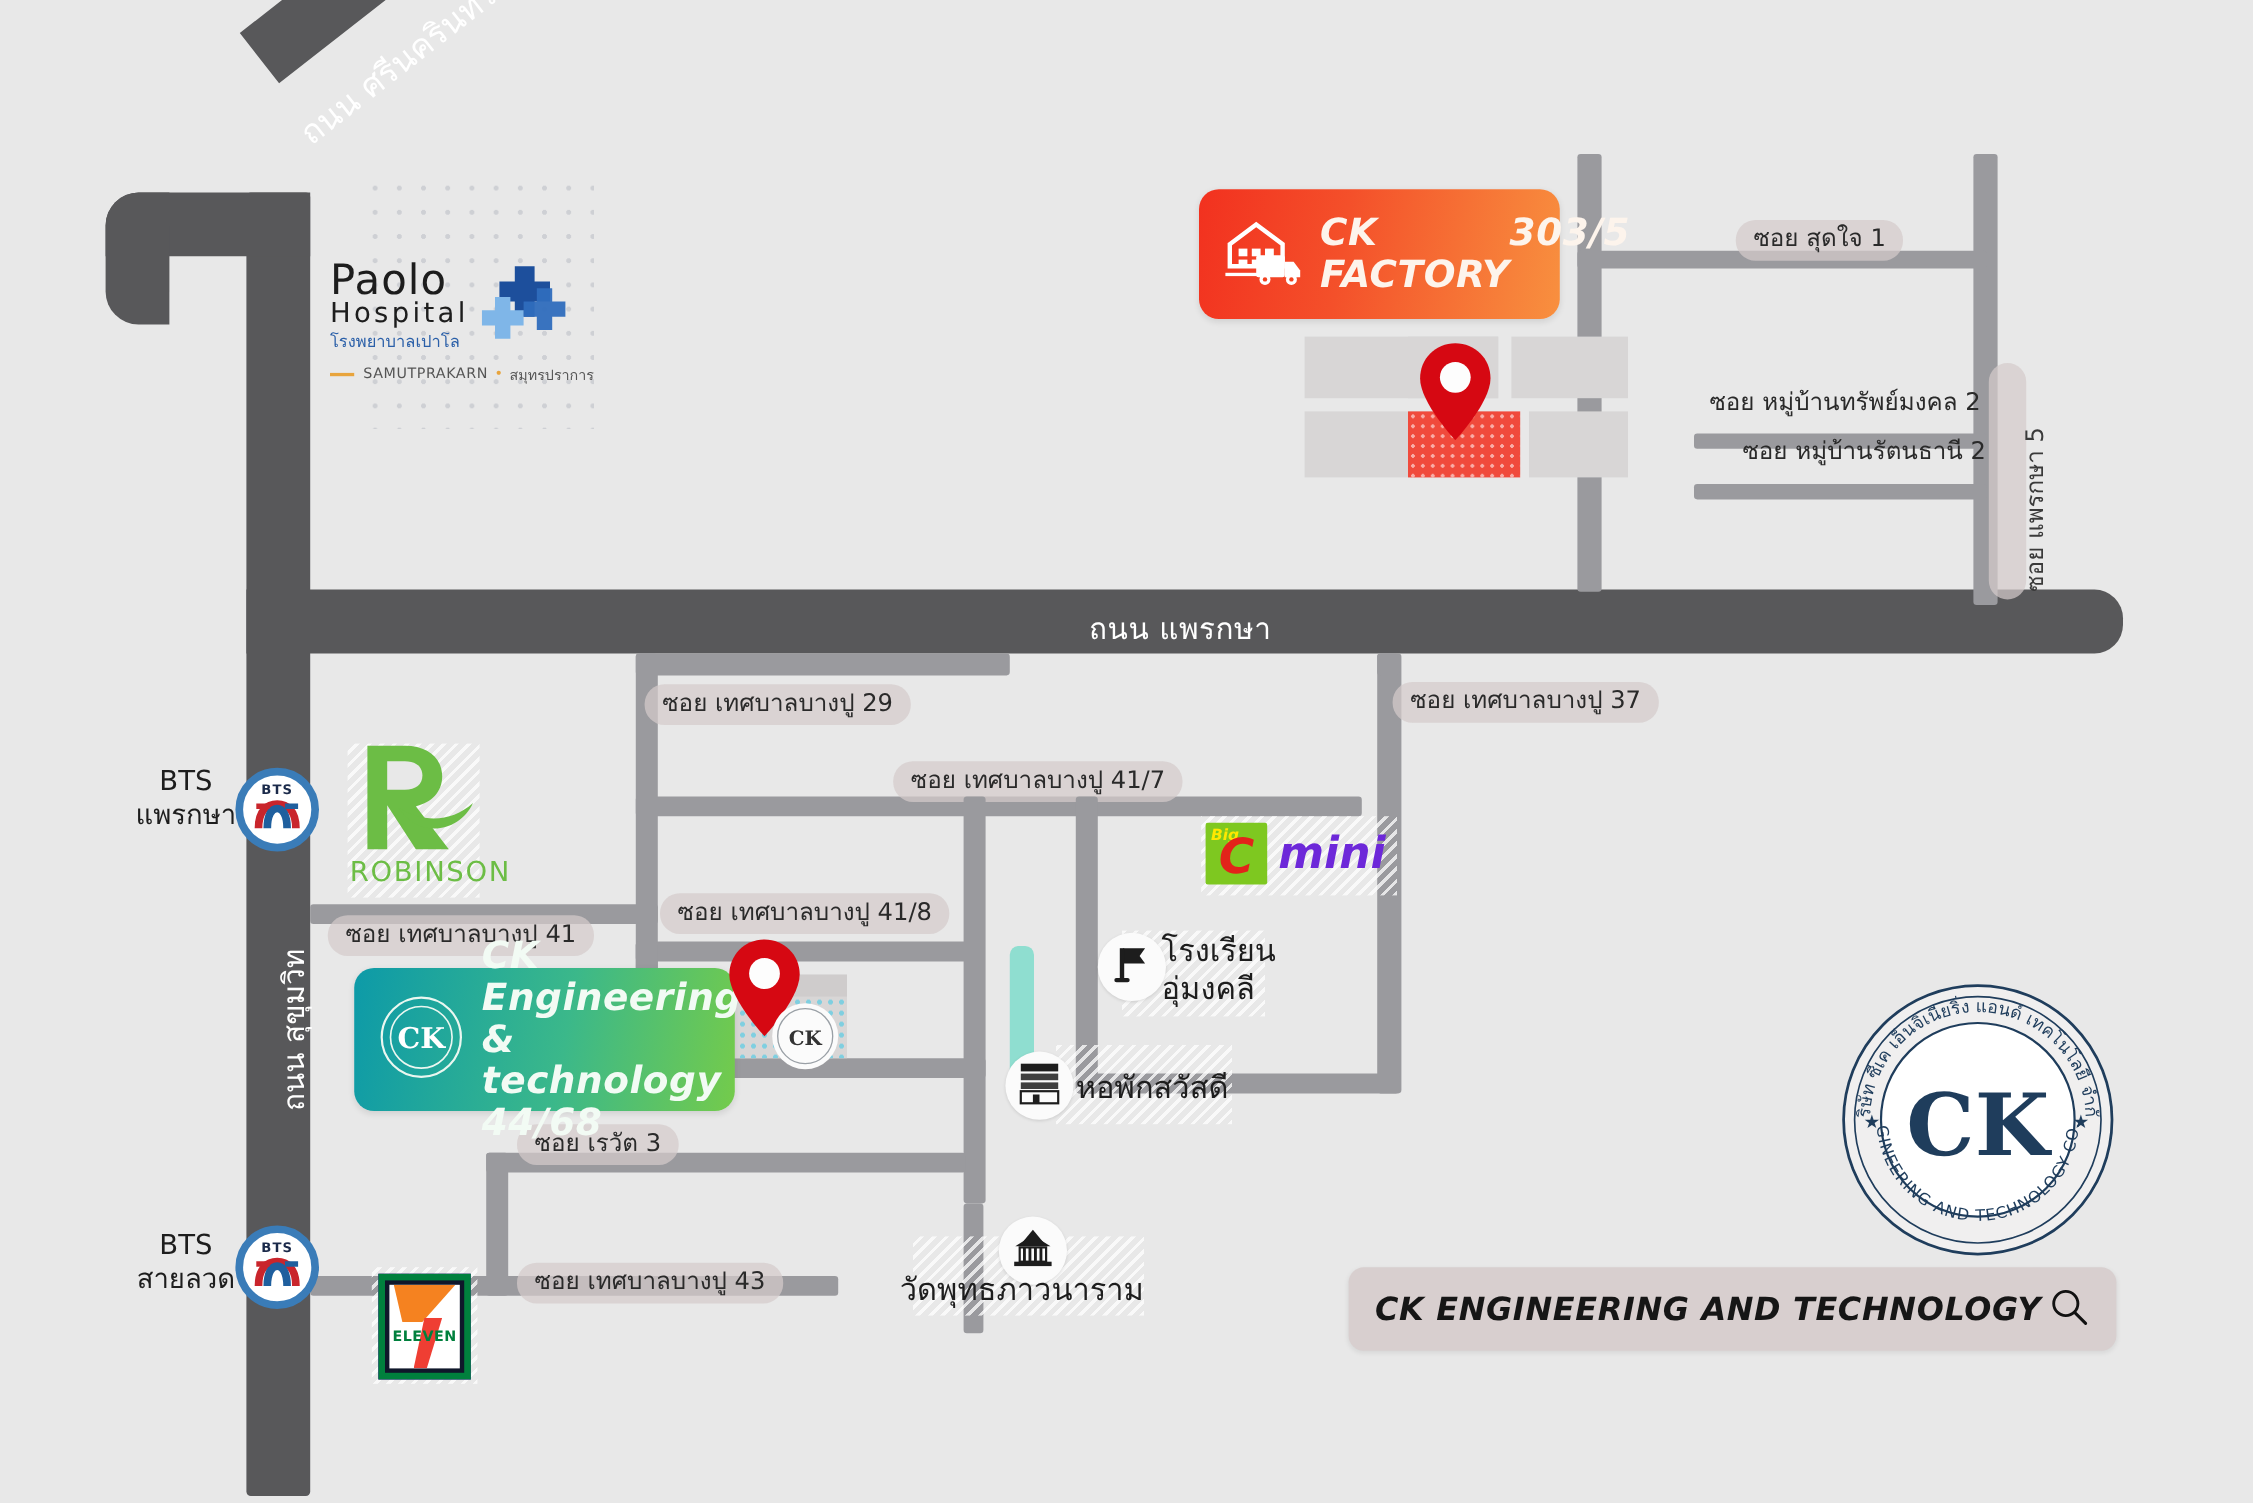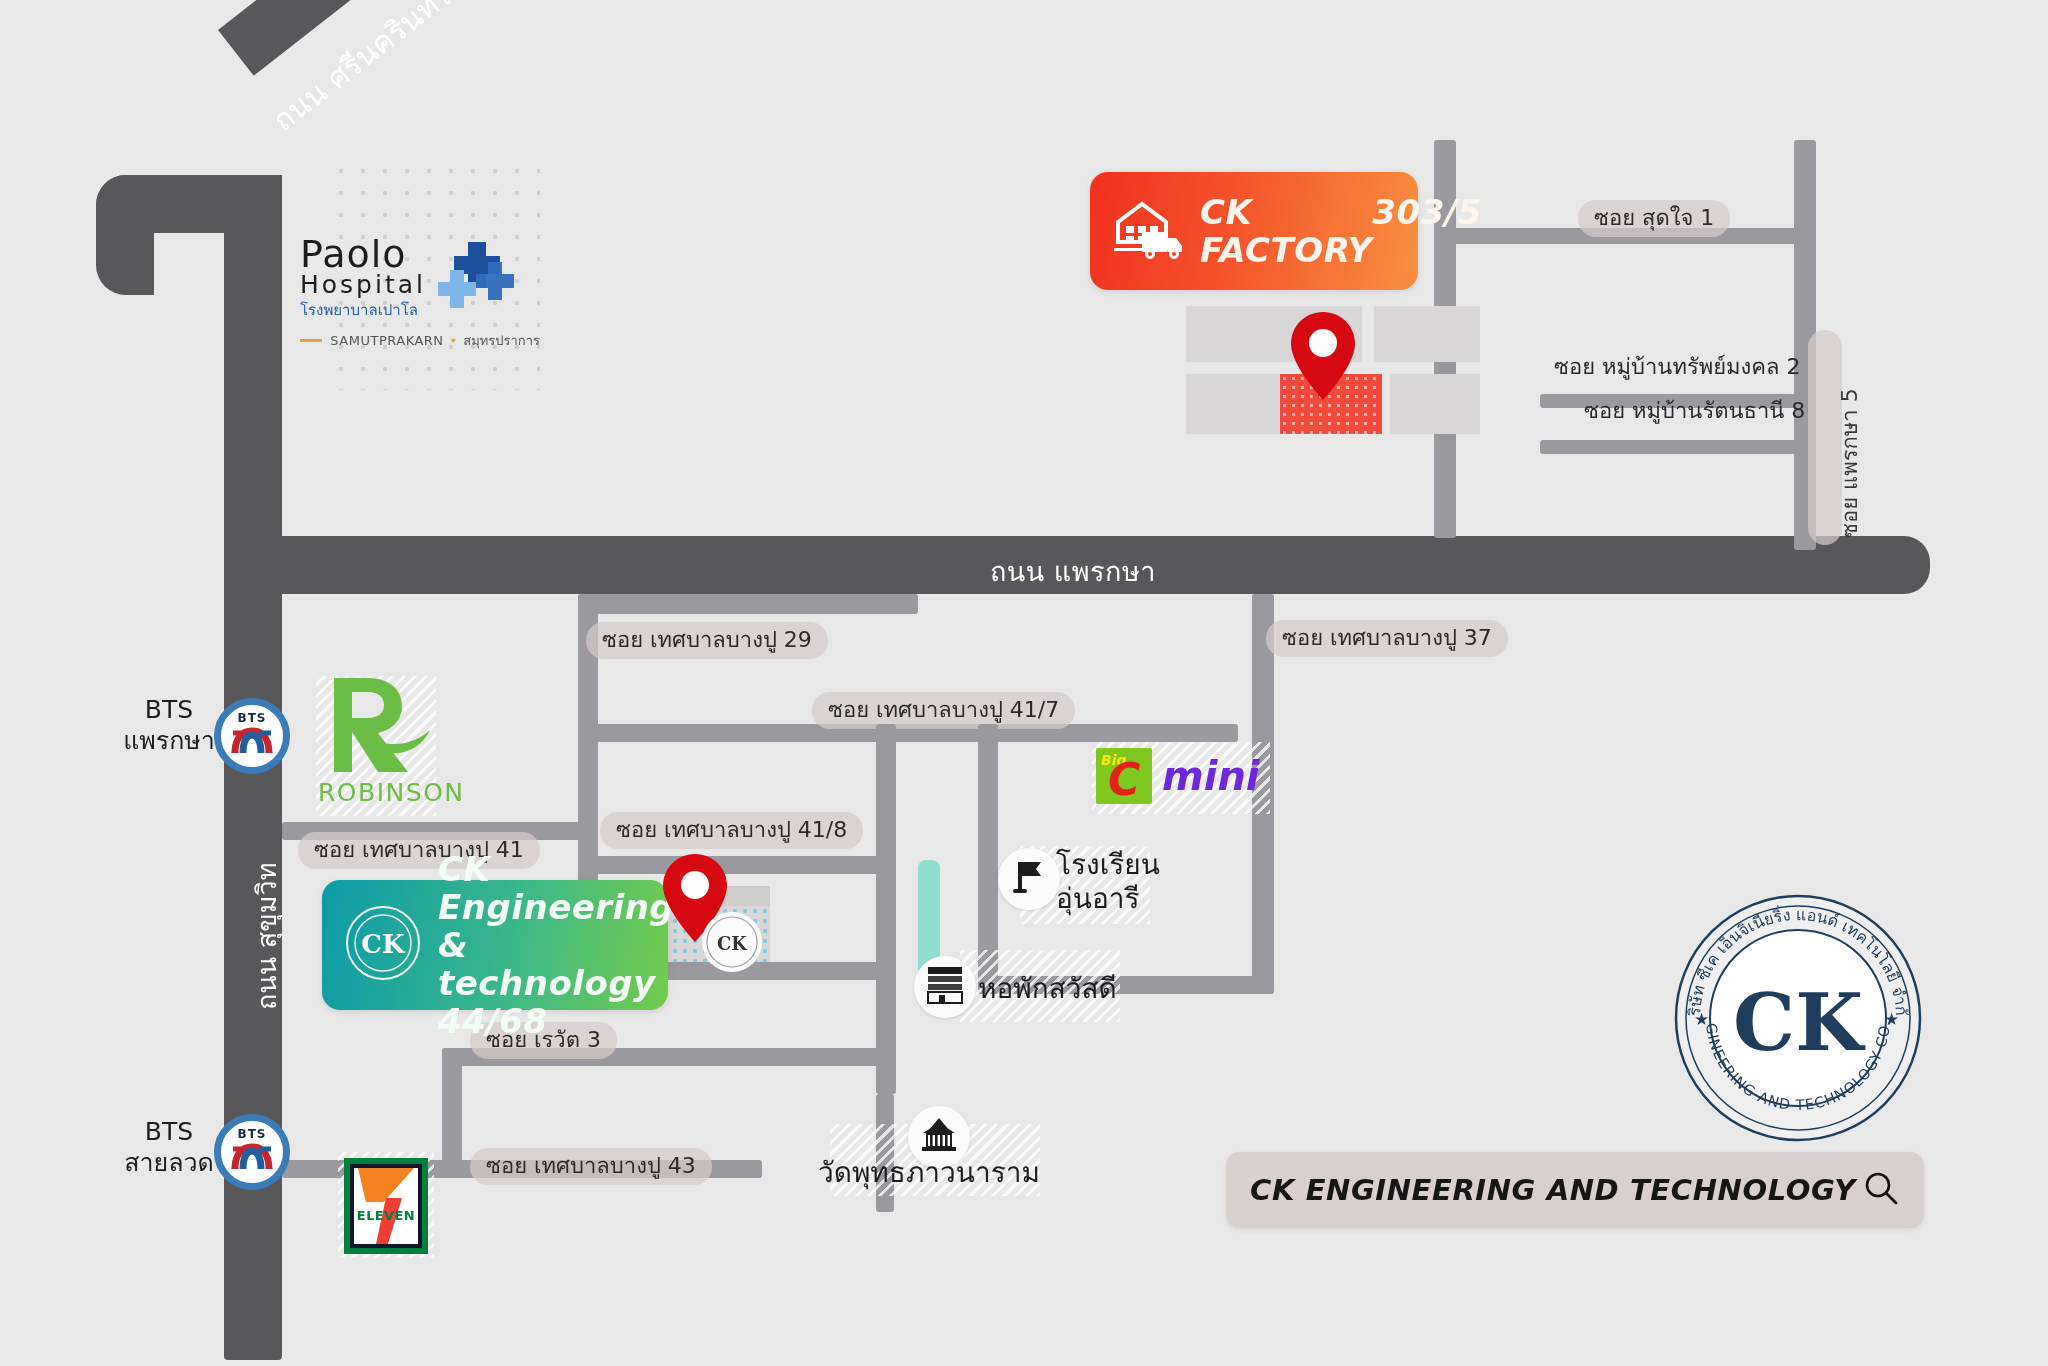--- a/index.html
+++ b/index.html
@@ -188,21 +188,21 @@
   <div class="vert-soi-name" style="left:1832px; top:538px;">ซอย แพรกษา 5</div>
 
   <div class="soi" style="left:1434px; top:140px; width:22px; height:398px;"></div>
   <div class="soi" style="left:1434px; top:228px; width:372px; height:16px;"></div>
   <div class="soi" style="left:1540px; top:394px; width:266px; height:14px;"></div>
   <div class="soi" style="left:1540px; top:440px; width:266px; height:14px;"></div>
   <div class="soi" style="left:1434px; top:330px; width:22px; height:16px;"></div>
 
   <div class="lbl" style="left:1578px; top:200px;">ซอย สุดใจ 1</div>
   <div class="lbl plain" style="left:1550px; top:352px;">ซอย หมู่บ้านทรัพย์มงคล 2</div>
-  <div class="lbl plain" style="left:1580px; top:396px;">ซอย หมู่บ้านรัตนธานี 8</div>
+  <div class="lbl plain" style="left:1580px; top:396px;">ซอย หมู่บ้านรัตนธานี 2</div>
 
   <div class="soi" style="left:578px; top:594px; width:20px; height:300px;"></div>
   <div class="soi" style="left:578px; top:594px; width:340px; height:20px;"></div>
   <div class="lbl" style="left:586px; top:622px;text-align:center;">ซอย เทศบาลบางปู 29</div>
 
   <div class="soi" style="left:578px; top:724px; width:660px; height:18px;"></div>
   <div class="lbl" style="left:812px; top:692px;">ซอย เทศบาลบางปู 41/7</div>
 
   <div class="soi" style="left:282px; top:822px; width:316px; height:18px;"></div>
   <div class="lbl" style="left:298px; top:832px;">ซอย เทศบาลบางปู 41</div>
@@ -410,21 +410,21 @@
     <span>
       <svg width="34" height="36" viewBox="0 0 34 36">
         <path d="M9 3 h20 l-5 7 l5 7 h-20 z" fill="#1d1d1d"></path>
         <rect x="6" y="3" width="4" height="28" fill="#1d1d1d"></rect>
         <rect x="1" y="30" width="14" height="4" rx="2" fill="#1d1d1d"></rect>
       </svg>
     </span>
   </div>
   <div class="poi-label" style="left:1056px; top:848px;">
     <div>โรงเรียน</div>
-    <div>อุ่นอารี</div>
+    <div>อุ่มงคลี</div>
   </div>
 
   <div class="poi" style="left:914px; top:956px;">
     <span>
       <svg width="38" height="40" viewBox="0 0 38 40">
         <rect x="2" y="2" width="34" height="7" fill="#1d1d1d"></rect>
         <rect x="2" y="11" width="34" height="6" fill="#1d1d1d" opacity=".85"></rect>
         <rect x="2" y="19" width="34" height="6" fill="#1d1d1d" opacity=".85"></rect>
         <rect x="2" y="27" width="34" height="11" fill="none" stroke="#1d1d1d" stroke-width="2"></rect>
         <rect x="13" y="30" width="6" height="8" fill="#1d1d1d"></rect>

